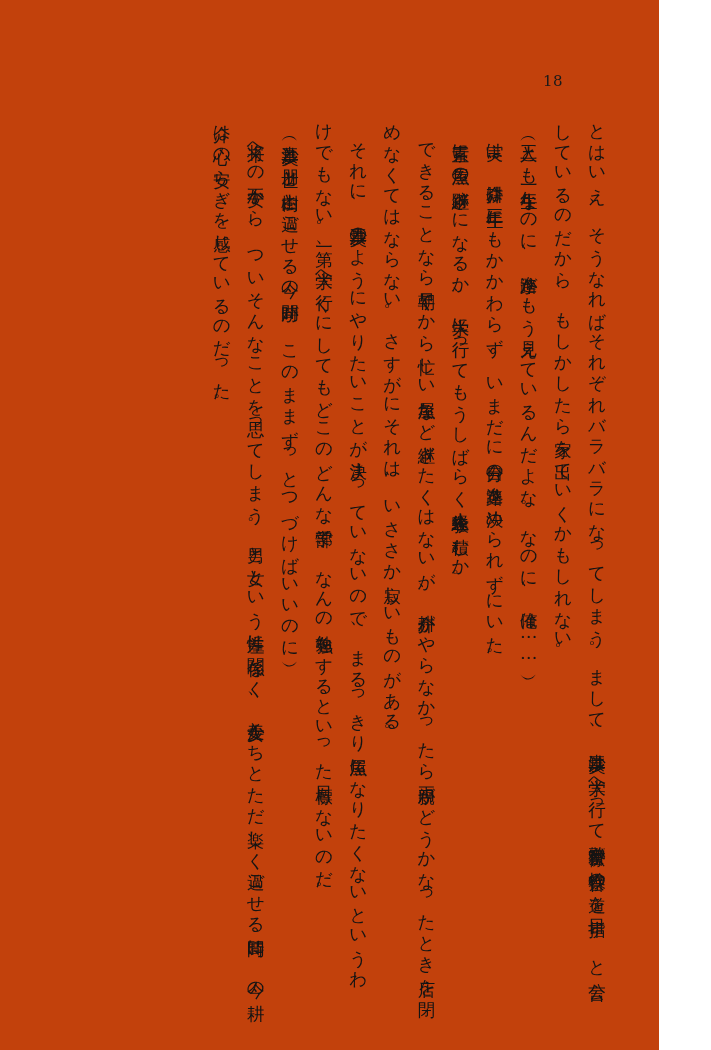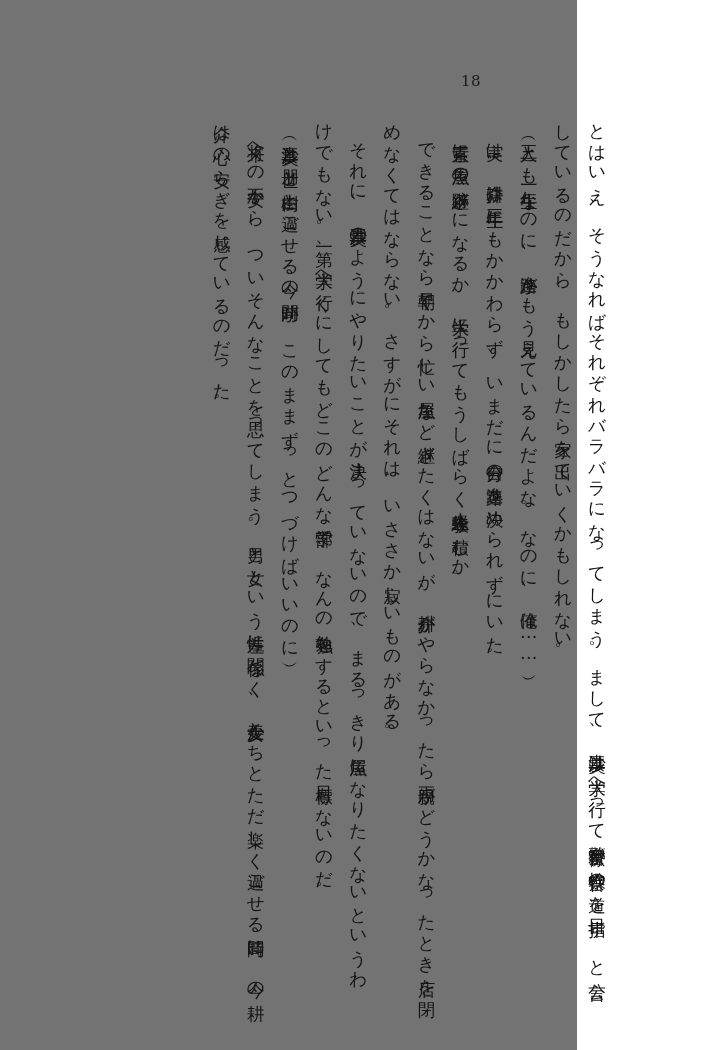--- a/index.html
+++ b/index.html
@@ -9,23 +9,23 @@
   }
   body {
     width: 711px;
     height: 1050px;
     overflow: hidden;
     font-family: "DejaVu Serif", "Liberation Serif", serif;
     color: #111111;
   }
   .page {
     position: relative;
-    width: 577px;
+    width: 659px;
     height: 1050px;
-    background: #737373;
+    background: #c2410c;
   }
   .page-number {
     position: absolute;
     top: 72px;
     right: 96px;
     font-size: 15px;
     font-family: "DejaVu Serif", "Liberation Serif", serif;
     color: #1a1a1a;
     letter-spacing: 0.5px;
   }

